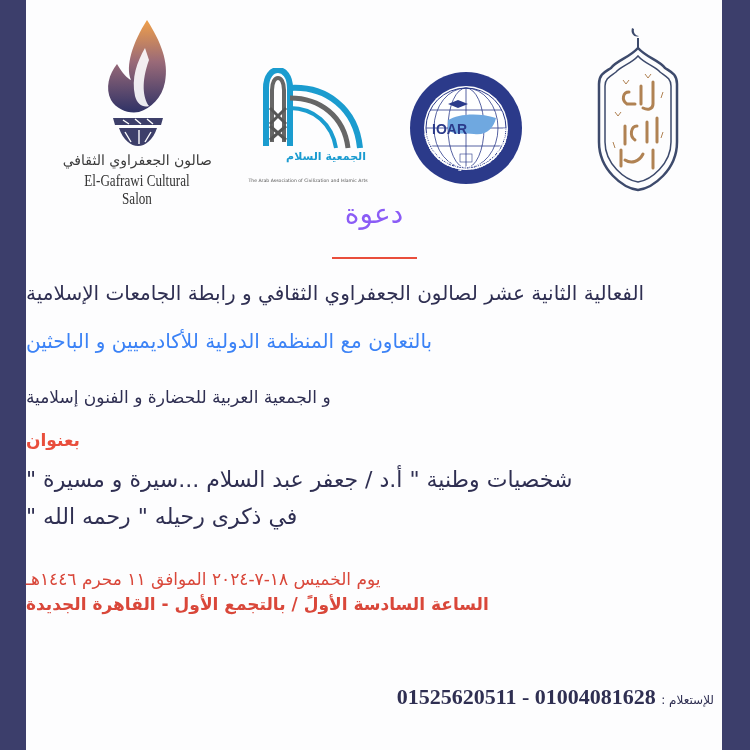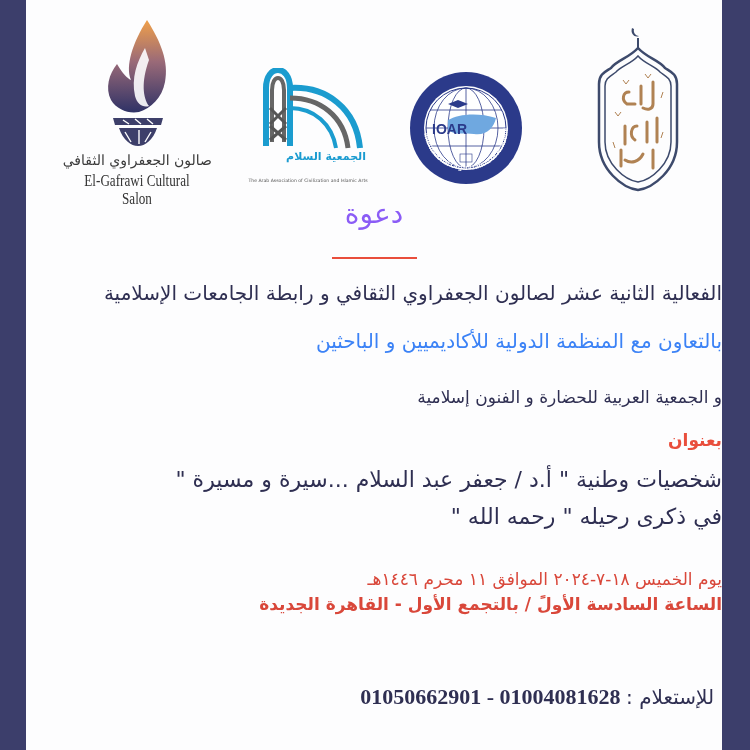--- a/index.html
+++ b/index.html
@@ -35,33 +35,33 @@
     
     #logo-ioar { left: 408px; top: 70px; width: 116px; height: 116px; }
 
     
     #logo-league { left: 583px; top: 22px; width: 110px; height: 170px; }
 
     .title { position: absolute; top: 200px; left: 26px; right: 28px; text-align: center;
       color: #8b5cf6; font-size: 28px; direction: rtl; line-height: 1; }
     .title-underline { position: absolute; top: 257px; left: 332px; width: 85px; height: 2px; background: #e94e3c; }
 
-    .line { position: absolute; left: 26px; right: 28px; text-align: right; direction: rtl; white-space: nowrap; }
+    .line { position: absolute; left: 26px; right: 28px; text-align: left; direction: rtl; white-space: nowrap; }
     .l1 { top: 281px; font-size: 20px; color: #2f2f52; }
     .l2 { top: 329px; font-size: 20px; color: #3b82f6; }
     .l3 { top: 387px; font-size: 17px; color: #2f2f52; }
     .l-subtitle { top: 430px; font-size: 17px; font-weight: bold; color: #e94e3c; }
     .l-topic { top: 467px; font-size: 22px; color: #2f2f52; }
     .l-memory { top: 504px; font-size: 22px; color: #2f2f52; }
     .l-date { top: 569px; font-size: 17px; font-weight: normal; color: #d9473a; }
     .l-place { top: 594px; font-size: 17px; font-weight: bold; color: #d9473a; }
 
     .contact { position: absolute; top: 684px; right: 36px; direction: rtl; white-space: nowrap;
       font-size: 22px; color: #2f2f52; font-weight: bold; font-family: "Liberation Serif", serif; }
-    .contact .label { font-weight: normal; font-family: "DejaVu Sans", sans-serif; font-size: 20px; margin-top: 26px; }
+    .contact .label { font-weight: normal; font-family: "DejaVu Sans", sans-serif; font-size: 12px; margin-top: 26px; }
   </style>
 </head>
 <body>
 
 <div class="side-bar left"></div>
 <div class="side-bar right"></div>
 
 <div class="logo" id="logo-gafrawi">
   <svg width="76" height="132" viewBox="0 0 76 132">
     <defs>
@@ -154,14 +154,14 @@
 <div class="line l-subtitle">بعنوان</div>
 <div class="line l-topic">شخصيات وطنية " أ.د / جعفر عبد السلام ...سيرة و مسيرة "</div>
 <div class="line l-memory">في ذكرى رحيله " رحمه الله "</div>
 <div class="line l-date">يوم الخميس ١٨-٧-٢٠٢٤ الموافق ١١ محرم ١٤٤٦هـ</div>
 <div class="line l-place">الساعة السادسة الأولً / بالتجمع الأول - القاهرة الجديدة</div>
 
 <div class="contact">
   <span class="label">للإستعلام :</span>
   <span>01004081628</span>
   <span>-</span>
-  <span>01050662901</span>
+  <span>01525620511</span>
 </div>
 
 </body></html>

